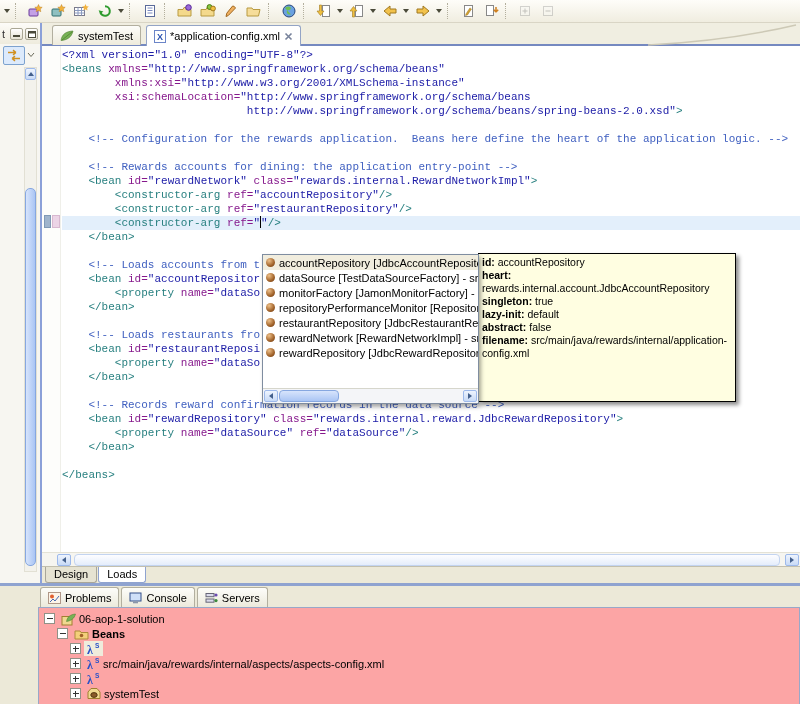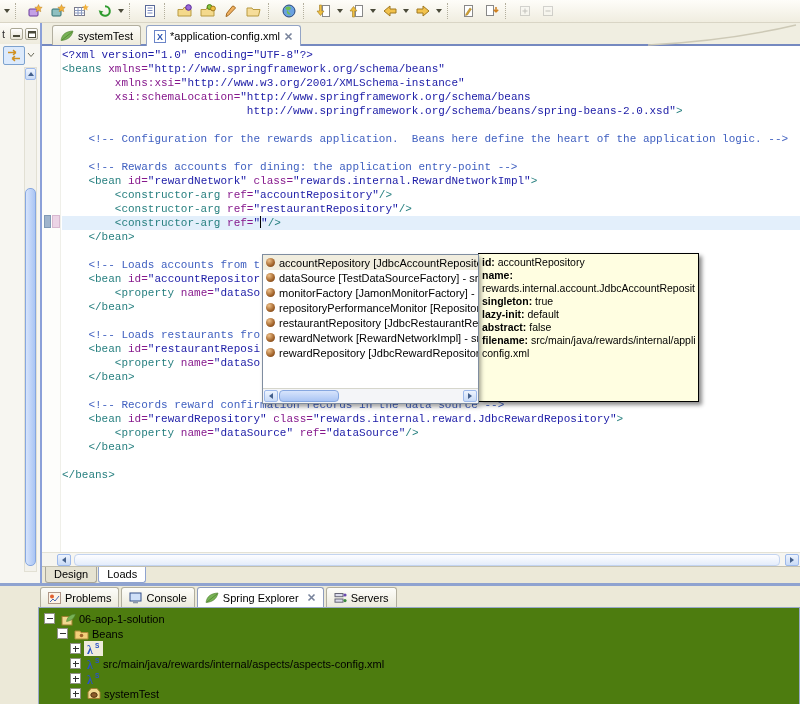--- a/index.html
+++ b/index.html
@@ -63,21 +63,21 @@
           background:radial-gradient(circle at 35% 30%,#eec089,#a0622a 60%,#6b3a12)}
   .popup-hscroll{position:absolute;left:0;right:0;bottom:0;height:15px;background:#f4f5f8;border-top:1px solid #d6d6cc;box-sizing:border-box}
   .ph-btn{position:absolute;top:1px;width:14px;height:12px;background:linear-gradient(#eef4fe,#c8daf6);
           border:1px solid #9db9eb;border-radius:2px;display:flex;align-items:center;justify-content:center;box-sizing:border-box}
   .tri-left{width:0;height:0;border-top:3px solid transparent;border-bottom:3px solid transparent;border-right:4px solid #44608c}
   .tri-right{width:0;height:0;border-top:3px solid transparent;border-bottom:3px solid transparent;border-left:4px solid #44608c}
   .ph-thumb{position:absolute;left:16px;top:1px;width:60px;height:12px;border:1px solid #86a7e0;border-radius:4px;
             background:linear-gradient(#d7e4fc,#aac5f4);box-sizing:border-box}
 
   
-  .btooltip{position:absolute;left:436px;top:207px;width:221px;height:149px;background:#fffee1;
+  .btooltip{position:absolute;left:436px;top:207px;width:258px;height:149px;background:#fffee1;
             border:1px solid #000;box-shadow:3px 3px 4px rgba(0,0,0,.45);z-index:5;
             padding:2px 3px;box-sizing:border-box;font-size:10.5px;line-height:13px;overflow:hidden}
   .tt-line{white-space:nowrap;overflow:hidden}
   .tt-line b{font-weight:bold}
 
   
   .e-hscroll{position:absolute;left:0;right:0;top:529px;height:14px;background:#f6f5f0;border-top:1px solid #e4e2d6;box-sizing:border-box}
   .eh-btn{position:absolute;top:1px;width:14px;height:12px;background:linear-gradient(#eef4fe,#c8daf6);
           border:1px solid #9db9eb;border-radius:2px;display:flex;align-items:center;justify-content:center;box-sizing:border-box}
   .eh-thumb{position:absolute;left:32px;right:20px;top:1px;height:12px;border:1px solid #c3d4f0;border-radius:4px;
@@ -91,21 +91,21 @@
   .ds-tab.active{background:#fff;border-color:#8fa3d0}
 
   
   .bsep{position:absolute;left:0;top:583px;width:800px;height:3px;background:#8fa3d0}
   .bottom-panel{position:absolute;left:38px;top:586px;right:0;bottom:0}
   .bp-tabs{height:21px;display:flex;align-items:flex-end;padding-left:2px;gap:2px}
   .bp-tab{height:20px;display:flex;align-items:center;gap:4px;font-size:11px;padding:0 7px;
           border:1px solid #b2af9f;border-bottom:none;border-radius:3px 3px 0 0;
           background:linear-gradient(#fdfdfa,#eceadb);box-sizing:border-box}
   .bp-tab.active{background:#fff;border-color:#8f9dbd}
-  .bp-content{position:absolute;left:0;top:21px;right:0;bottom:0;background:#4d7c0f;border:1px solid #98a8c8;border-bottom:none;
+  .bp-content{position:absolute;left:0;top:21px;right:0;bottom:0;background:#fca5a5;border:1px solid #98a8c8;border-bottom:none;
               box-sizing:border-box;padding-top:3px;overflow:hidden}
   .trow{height:15px;display:flex;align-items:center;white-space:nowrap;font-size:11px}
   .expander{width:9px;height:9px;border:1px solid #919187;background:#fff;flex:0 0 auto;position:relative;margin-right:3px;box-sizing:content-box}
   .expander:before,.expander:after{content:"";position:absolute;background:#333}
   .expander:before{left:1.5px;top:3.5px;width:6px;height:1px}
   .expander.plus:after{left:4px;top:1.5px;width:1px;height:6px}
   .t-wrap{display:flex;align-items:center;gap:3px;padding:0 3px;height:15px}
   .trow.selected .t-wrap{background:#efecdc}
 </style>
 </head>
@@ -391,21 +391,21 @@
             </span>
           <span class="ph-thumb"></span>
           <span class="ph-btn" style="right:1px">
               <span class="tri-right"></span>
             </span>
         </div>
       </div>
 
       <div class="btooltip" id="btooltip">
           <div class="tt-line"><b>id:</b> accountRepository</div>
-          <div class="tt-line"><b>name:</b></div>
+          <div class="tt-line"><b>heart:</b></div>
           <div class="tt-line"> rewards.internal.account.JdbcAccountRepository</div>
           <div class="tt-line"><b>singleton:</b> true</div>
           <div class="tt-line"><b>lazy-init:</b> default</div>
           <div class="tt-line"><b>abstract:</b> false</div>
           <div class="tt-line"><b>filename:</b> src/main/java/rewards/internal/application-</div>
           <div class="tt-line"> config.xml</div>
         </div>
     </div>
 
     <div class="e-hscroll">
@@ -439,34 +439,20 @@
           <span>Problems</span>
         </span>
         <span class="bp-tab">
           <span class="ico">
             <svg width="13" height="12">
               <rect x="1" y="1" width="11" height="8" fill="#cfe0f8" stroke="#35508a"></rect>
               <rect x="4" y="9.5" width="5" height="1.8" fill="#8a96aa"></rect>
             </svg>
           </span>
           <span>Console</span>
-        </span>
-        <span class="bp-tab active">
-          <span class="ico">
-            <svg width="14" height="14">
-              <path d="M1 11.5 C2 5 6 2.5 13 2 C11.5 8.5 7 11 1 11.5 Z" fill="#77b255" stroke="#4a7a2a" stroke-width=".6"></path>
-              <path d="M2 11 C5 8.5 8.5 6 12 3" stroke="#4a7a2a" stroke-width=".7" fill="none"></path>
-            </svg>
-          </span>
-          <span>Spring Explorer</span>
-          <span class="ico" style="margin-left: 4px;">
-            <svg width="9" height="9">
-              <path d="M1.5 1.5 L7.5 7.5 M7.5 1.5 L1.5 7.5" stroke="#77829b" stroke-width="1.6"></path>
-            </svg>
-          </span>
         </span>
         <span class="bp-tab">
           <span class="ico">
             <svg width="13" height="12">
               <rect x="1" y="1.5" width="8" height="3.2" fill="#dcdcec" stroke="#667"></rect>
               <rect x="1" y="7" width="8" height="3.2" fill="#dcdcec" stroke="#667"></rect>
               <circle cx="11" cy="3" r="1.6" fill="#6a4ab0"></circle>
               <circle cx="11" cy="8.6" r="1.6" fill="#3a8a3a"></circle>
             </svg>
           </span>
@@ -480,21 +466,21 @@
             <span class="t-wrap">
               <span class="ico">
                 <svg width="15" height="14">
                   <rect x="1" y="4.5" width="10" height="8.5" fill="#f0d890" stroke="#a08030"></rect>
                   <path d="M5.5 9.5 C6.5 4 10 2.5 14.5 2 C13.5 6.5 10 8.8 5.5 9.5Z" fill="#77b255" stroke="#4a7a2a" stroke-width=".5"></path>
                 </svg>
               </span>
               <span>06-aop-1-solution</span>
             </span>
           </div>
-          <div class="trow" style="padding-left: 18px;">
+          <div class="trow" style="padding-left: 18px; font-weight: bold;">
             <span class="expander minus"></span>
             <span class="t-wrap">
               <span class="ico">
                 <svg width="15" height="13">
                   <path d="M1 4 h5 l1 1.5 h7 v6.5 H1 Z" fill="#f3cf7a" stroke="#ad8b3a"></path>
                   <circle cx="7.5" cy="8.5" r="1.8" fill="#a0622a"></circle>
                 </svg>
               </span>
               <span>Beans</span>
             </span>

